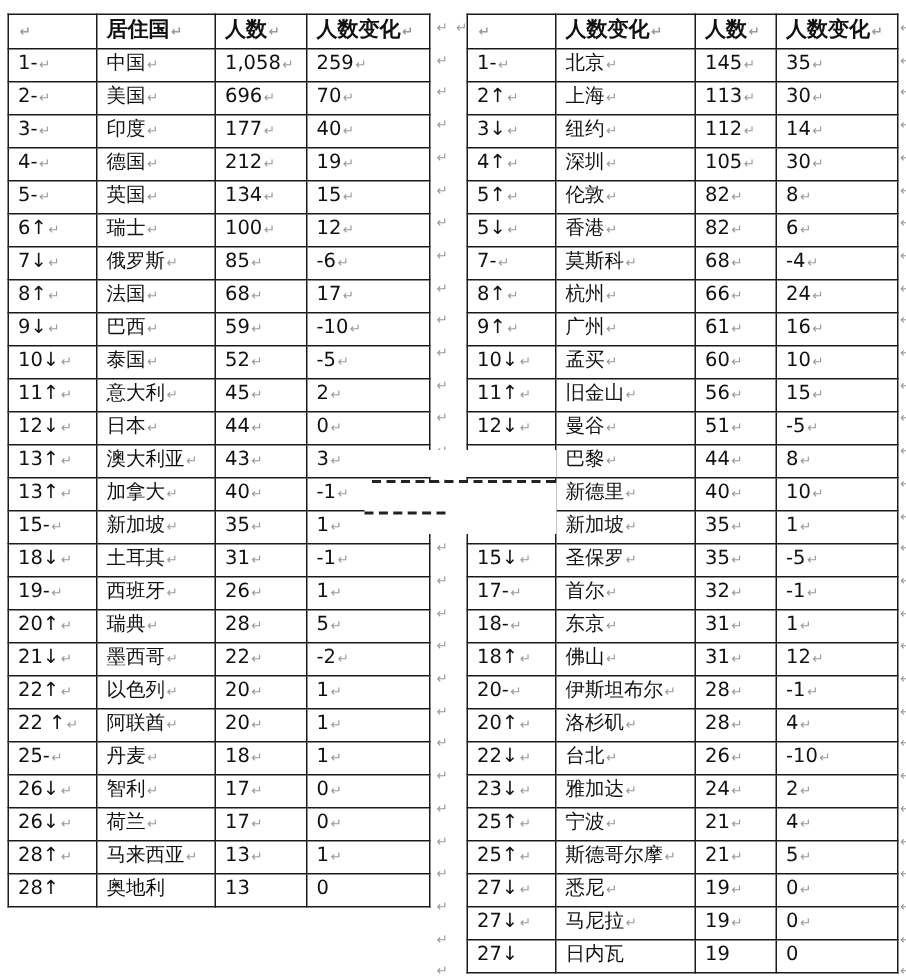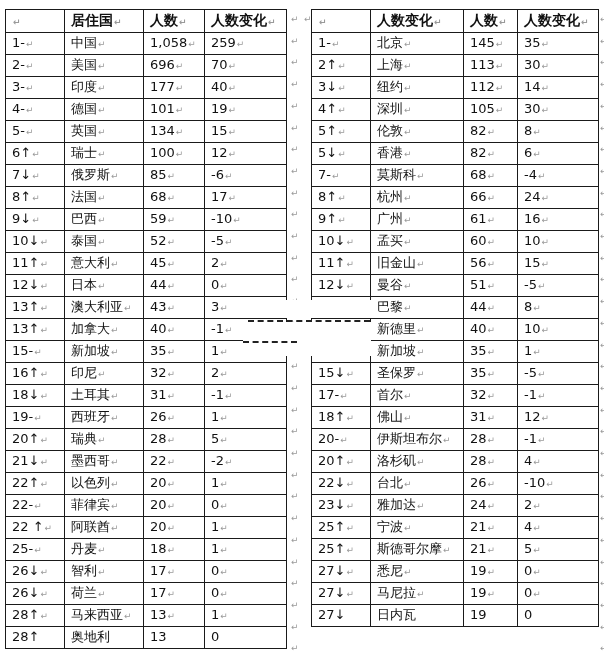--- a/index.html
+++ b/index.html
@@ -62,21 +62,21 @@
       </tr>
       <tr>
         <td><span>3-</span><span class="pm">↵</span></td>
         <td><span>印度</span><span class="pm">↵</span></td>
         <td><span>177</span><span class="pm">↵</span></td>
         <td><span>40</span><span class="pm">↵</span></td>
       </tr>
       <tr>
         <td><span>4-</span><span class="pm">↵</span></td>
         <td><span>德国</span><span class="pm">↵</span></td>
-        <td><span>101</span><span class="pm">↵</span></td>
+        <td><span>212</span><span class="pm">↵</span></td>
         <td><span>19</span><span class="pm">↵</span></td>
       </tr>
       <tr>
         <td><span>5-</span><span class="pm">↵</span></td>
         <td><span>英国</span><span class="pm">↵</span></td>
         <td><span>134</span><span class="pm">↵</span></td>
         <td><span>15</span><span class="pm">↵</span></td>
       </tr>
       <tr>
         <td><span>6↑</span><span class="pm">↵</span></td>
@@ -132,26 +132,20 @@
         <td><span>40</span><span class="pm">↵</span></td>
         <td><span>-1</span><span class="pm">↵</span></td>
       </tr>
       <tr>
         <td><span>15-</span><span class="pm">↵</span></td>
         <td><span>新加坡</span><span class="pm">↵</span></td>
         <td><span>35</span><span class="pm">↵</span></td>
         <td><span>1</span><span class="pm">↵</span></td>
       </tr>
       <tr>
-        <td><span>16↑</span><span class="pm">↵</span></td>
-        <td><span>印尼</span><span class="pm">↵</span></td>
-        <td><span>32</span><span class="pm">↵</span></td>
-        <td><span>2</span><span class="pm">↵</span></td>
-      </tr>
-      <tr>
         <td><span>18↓</span><span class="pm">↵</span></td>
         <td><span>土耳其</span><span class="pm">↵</span></td>
         <td><span>31</span><span class="pm">↵</span></td>
         <td><span>-1</span><span class="pm">↵</span></td>
       </tr>
       <tr>
         <td><span>19-</span><span class="pm">↵</span></td>
         <td><span>西班牙</span><span class="pm">↵</span></td>
         <td><span>26</span><span class="pm">↵</span></td>
         <td><span>1</span><span class="pm">↵</span></td>
@@ -166,26 +160,20 @@
         <td><span>21↓</span><span class="pm">↵</span></td>
         <td><span>墨西哥</span><span class="pm">↵</span></td>
         <td><span>22</span><span class="pm">↵</span></td>
         <td><span>-2</span><span class="pm">↵</span></td>
       </tr>
       <tr>
         <td><span>22↑</span><span class="pm">↵</span></td>
         <td><span>以色列</span><span class="pm">↵</span></td>
         <td><span>20</span><span class="pm">↵</span></td>
         <td><span>1</span><span class="pm">↵</span></td>
-      </tr>
-      <tr>
-        <td><span>22-</span><span class="pm">↵</span></td>
-        <td><span>菲律宾</span><span class="pm">↵</span></td>
-        <td><span>20</span><span class="pm">↵</span></td>
-        <td><span>0</span><span class="pm">↵</span></td>
       </tr>
       <tr>
         <td><span>22 ↑</span><span class="pm">↵</span></td>
         <td><span>阿联酋</span><span class="pm">↵</span></td>
         <td><span>20</span><span class="pm">↵</span></td>
         <td><span>1</span><span class="pm">↵</span></td>
       </tr>
       <tr>
         <td><span>25-</span><span class="pm">↵</span></td>
         <td><span>丹麦</span><span class="pm">↵</span></td>
@@ -329,20 +317,26 @@
         <td><span>15↓</span><span class="pm">↵</span></td>
         <td><span>圣保罗</span><span class="pm">↵</span></td>
         <td><span>35</span><span class="pm">↵</span></td>
         <td><span>-5</span><span class="pm">↵</span></td>
       </tr>
       <tr>
         <td><span>17-</span><span class="pm">↵</span></td>
         <td><span>首尔</span><span class="pm">↵</span></td>
         <td><span>32</span><span class="pm">↵</span></td>
         <td><span>-1</span><span class="pm">↵</span></td>
+      </tr>
+      <tr>
+        <td><span>18-</span><span class="pm">↵</span></td>
+        <td><span>东京</span><span class="pm">↵</span></td>
+        <td><span>31</span><span class="pm">↵</span></td>
+        <td><span>1</span><span class="pm">↵</span></td>
       </tr>
       <tr>
         <td><span>18↑</span><span class="pm">↵</span></td>
         <td><span>佛山</span><span class="pm">↵</span></td>
         <td><span>31</span><span class="pm">↵</span></td>
         <td><span>12</span><span class="pm">↵</span></td>
       </tr>
       <tr>
         <td><span>20-</span><span class="pm">↵</span></td>
         <td><span>伊斯坦布尔</span><span class="pm">↵</span></td>

